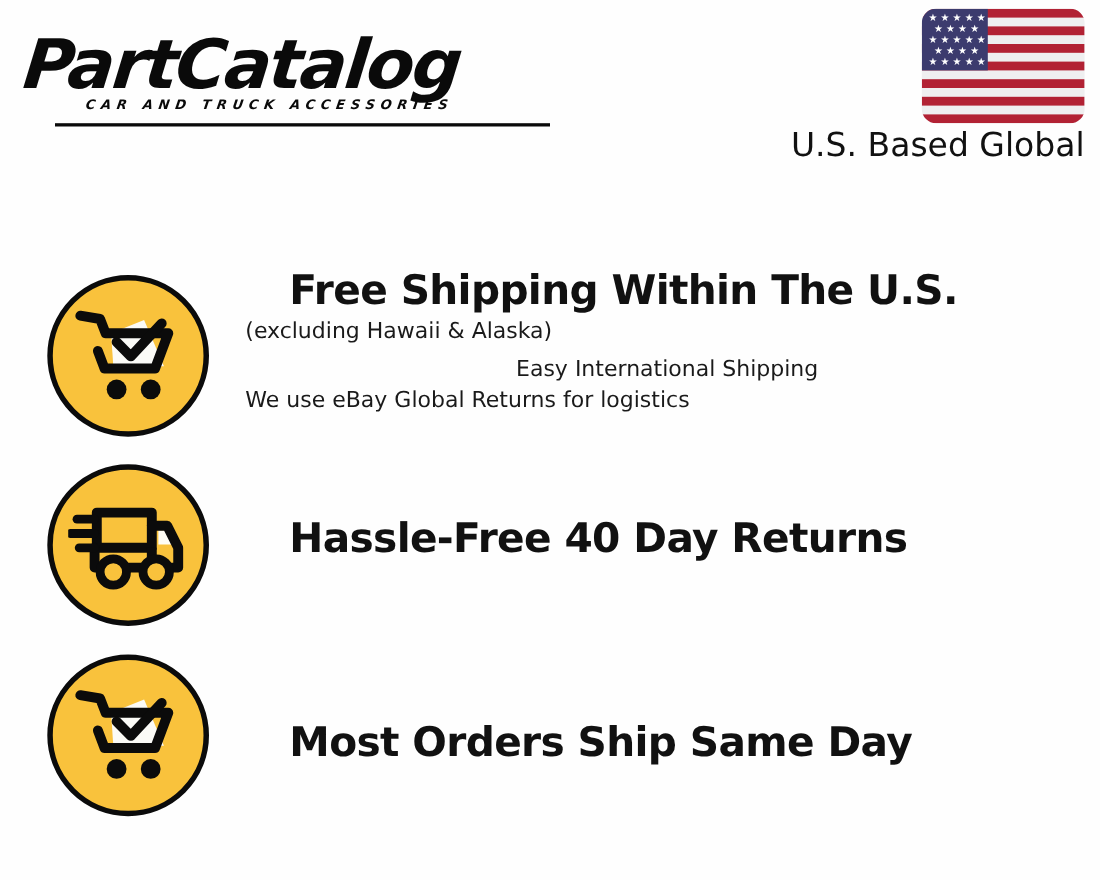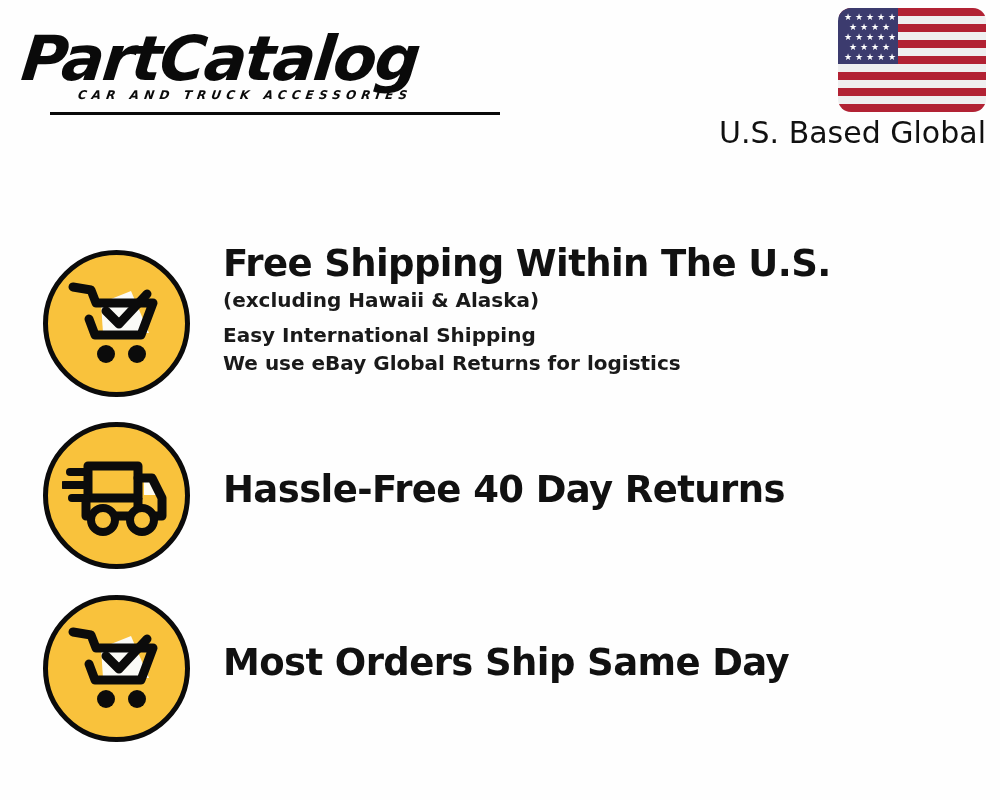--- a/index.html
+++ b/index.html
@@ -149,32 +149,34 @@
     right: 10px;
   }
   .feature-title {
     font-family: "DejaVu Sans", sans-serif;
     font-weight: 700;
     font-size: 37px;
     line-height: 44px;
     letter-spacing: -0.6px;
     color: #111111;
     white-space: nowrap;
+    margin-left: 40px;
   }
   .feature-sub {
     font-family: "DejaVu Sans", sans-serif;
-    font-weight: 700;
+    font-weight: 400;
     font-size: 20px;
     line-height: 28px;
     color: #1a1a1a;
     white-space: nowrap;
   }
   .feature-sub.bold {
-    font-weight: 700;
+    font-weight: 400;
     margin-top: 7px;
+    text-align: center;
   }
 </style>
 </head>
 <body>
 
 <div class="header">
 
   <div class="brand-logo">
     <div class="brand-wordmark">PartCatalog</div>
     <div class="brand-underline"></div>
@@ -264,18 +266,18 @@
   <div class="feature-row" style="top:357px">
     <div class="feature-icon" style="top:0px">
       <svg width="104" height="98" viewBox="0 0 104 98">
         <path d="M36 28 L66 16 L84 58 L38 58 Z" fill="#FBFBF7"></path>
         <path d="M8 12 L26 15 L31 28 L88 28 L76 60 L30 60 L24 44" fill="none" stroke="#0B0B0B" stroke-width="9" stroke-linecap="round" stroke-linejoin="round"></path>
         <path d="M41 36 L54 49 L82 19" fill="none" stroke="#0B0B0B" stroke-width="9" stroke-linecap="round" stroke-linejoin="round"></path>
         <circle cx="41" cy="79" r="9" fill="#0B0B0B"></circle>
         <circle cx="72" cy="79" r="9" fill="#0B0B0B"></circle>
       </svg>
     </div>
-    <div class="feature-text" style="top:46px">
+    <div class="feature-text" style="top:58px">
       <div class="feature-title">Most Orders Ship Same Day</div>
     </div>
   </div>
 
 </div>
 
 </body></html>

